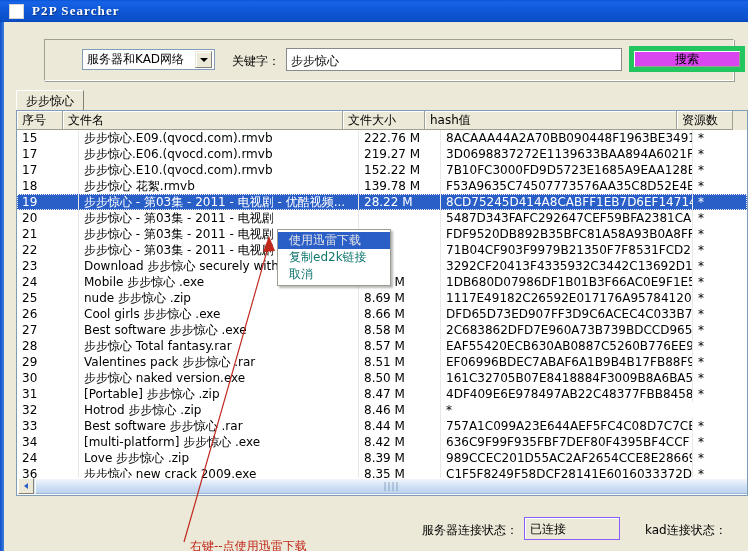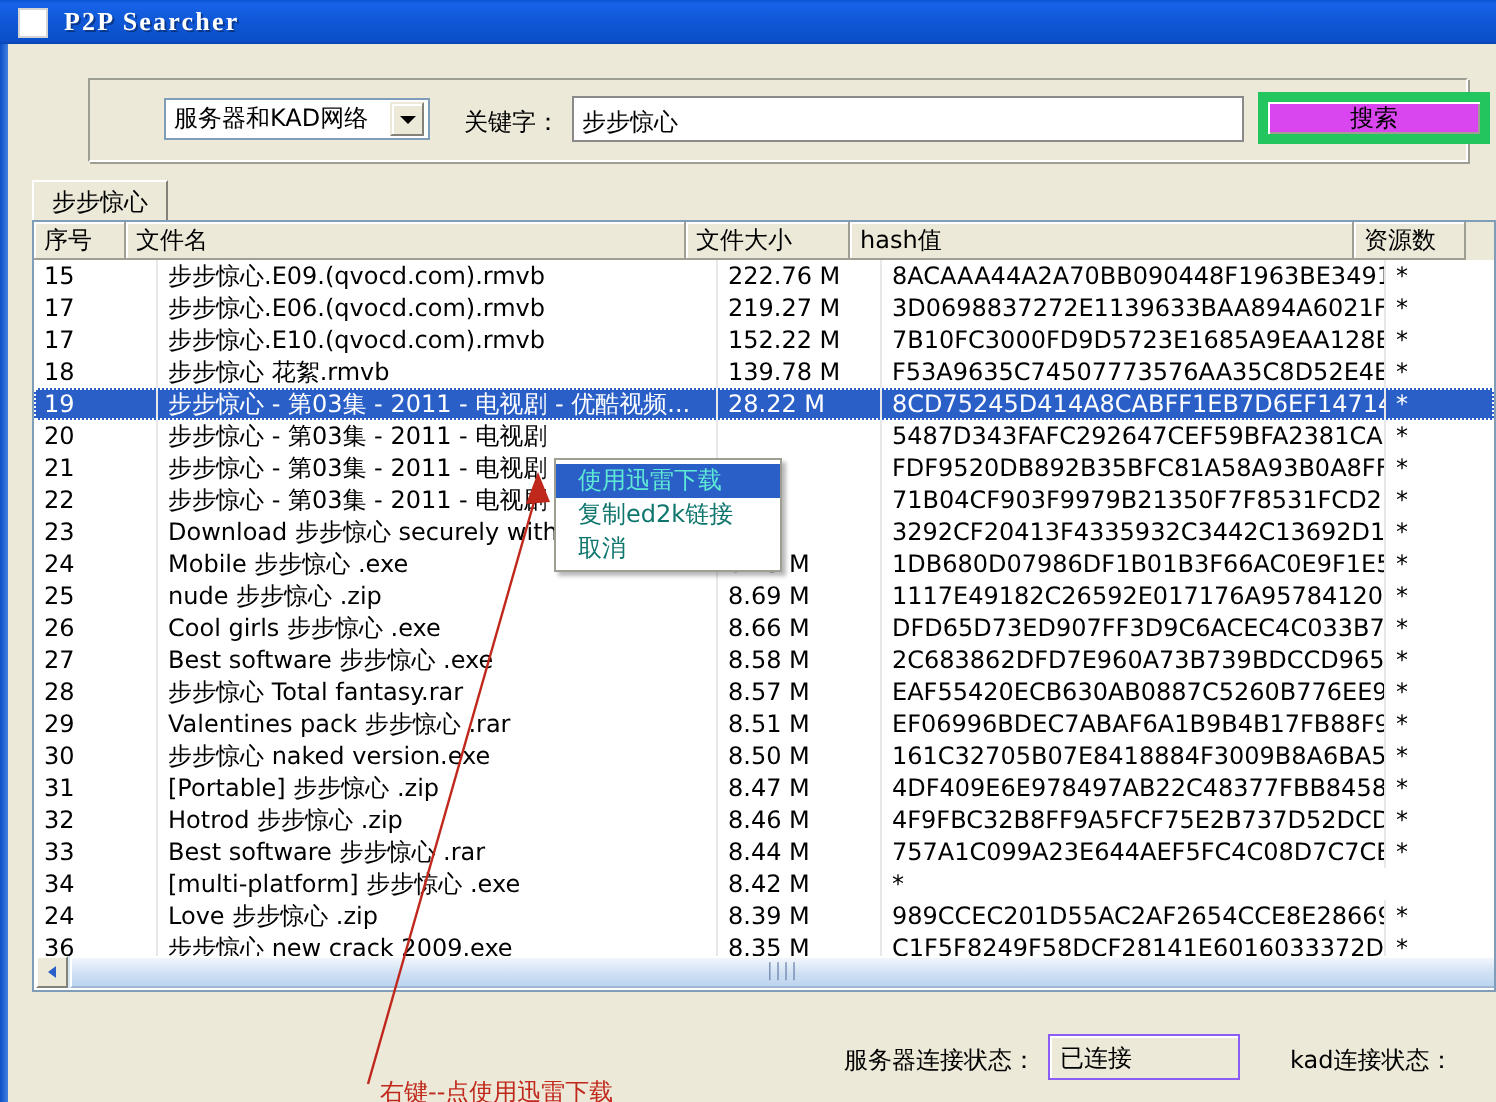--- a/index.html
+++ b/index.html
@@ -152,21 +152,21 @@
   .ctxmenu{
     position:absolute;left:273px;top:207px;width:114px;
     background:#ffffff;border:1px solid #9e9e92;
     box-shadow:2px 2px 2px rgba(0,0,0,.28);
     padding:2px 0;box-sizing:border-box;z-index:40;
   }
   .mi{
     height:17px;line-height:17px;font-size:12px;color:#0f766e;padding-left:11px;
     font-family:"DejaVu Sans",sans-serif;white-space:nowrap;
   }
-  .mi.hl{background:#2a5fc8;color:#5eead4;}
+  .mi.hl{background:#2a5fc8;color:#e5e5e5;}
 
   
   .annot-line{position:absolute;z-index:50;pointer-events:none;}
   .annot-text{
     position:absolute;left:186px;top:516px;color:#c0281c;font-size:12px;
     font-family:"DejaVu Sans",sans-serif;white-space:nowrap;z-index:50;
   }
 
   
   .stat-lbl{
@@ -342,34 +342,34 @@
             <div class="c num">31</div>
             <div class="c name">[Portable] 步步惊心 .zip</div>
             <div class="c size">8.47 M</div>
             <div class="c hash">4DF409E6E978497AB22C48377FBB8458</div>
             <div class="c res">*</div>
           </div>
           <div class="row">
             <div class="c num">32</div>
             <div class="c name">Hotrod 步步惊心 .zip</div>
             <div class="c size">8.46 M</div>
-            <div class="c hash">4F9FBC32B8FF9A5FCF75E2B737D52DCD</div>
             <div class="c res">*</div>
           </div>
           <div class="row">
             <div class="c num">33</div>
             <div class="c name">Best software 步步惊心 .rar</div>
             <div class="c size">8.44 M</div>
             <div class="c hash">757A1C099A23E644AEF5FC4C08D7C7CE</div>
             <div class="c res">*</div>
           </div>
           <div class="row">
             <div class="c num">34</div>
             <div class="c name">[multi-platform] 步步惊心 .exe</div>
             <div class="c size">8.42 M</div>
+            <div class="c hash">636C9F99F935FBF7DEF80F4395BF4CCF</div>
             <div class="c res">*</div>
           </div>
           <div class="row">
             <div class="c num">24</div>
             <div class="c name">Love 步步惊心 .zip</div>
             <div class="c size">8.39 M</div>
             <div class="c hash">989CCEC201D55AC2AF2654CCE8E28669</div>
             <div class="c res">*</div>
           </div>
           <div class="row">

